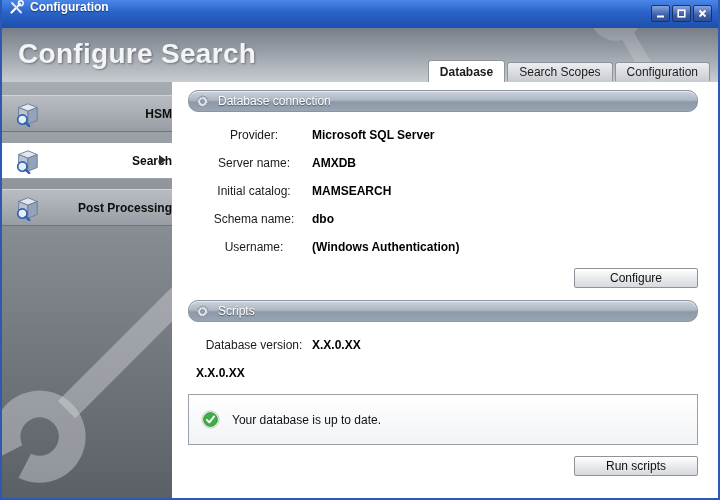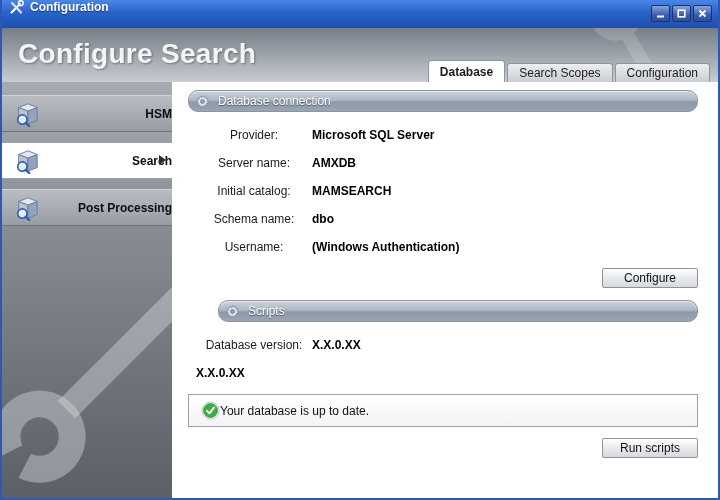--- a/index.html
+++ b/index.html
@@ -40,21 +40,21 @@
     position: absolute; top: 28px; left: 0; right: 0; height: 54px;
     background: linear-gradient(180deg, #787e87 0%, #9aa0a8 45%, #c9ccd1 100%);
     overflow: hidden;
   }
   .header h1 {
     position: absolute; left: 16px; top: 10px; z-index: 2;
     font-size: 28px; font-weight: bold; letter-spacing: .3px;
     color: #f3f4f6; text-shadow: 1px 1px 2px rgba(0,0,0,.35);
   }
   .header-watermark { position: absolute; right: 10px; top: -45px; z-index: 1; opacity: .18; transform: rotate(105deg); }
-  .tabs { position: absolute; right: 8px; bottom: 0; z-index: 3; display: flex; align-items: flex-end; }
+  .tabs { position: absolute; right: 8px; bottom: 0; z-index: 3; display: flex; align-items: center; }
   .tab {
     margin-left: 2px; padding: 0 11px; height: 19px; line-height: 19px;
     font-size: 12px; color: #1c1c1c; cursor: pointer;
     background: linear-gradient(180deg, #eceef0, #c9cdd2);
     border: 1px solid #8f949b; border-bottom: none;
     border-top-left-radius: 3px; border-top-right-radius: 3px;
   }
   .tab.active {
     height: 22px; line-height: 22px; font-weight: bold;
     background: #ffffff;
@@ -97,31 +97,31 @@
     box-shadow: inset 0 1px 0 rgba(255,255,255,.6);
     margin-bottom: 16px;
   }
   .bar-title { color: #fff; font-weight: normal; font-size: 12px; text-shadow: 0 1px 1px rgba(70,80,95,.9); }
   .field-row { display: flex; margin: 0 0 13px 8px; font-size: 12px; line-height: 15px; text-align: center; }
   .f-label { width: 116px; color: #1b1b1b; }
   .f-value { font-weight: bold; color: #000; }
   .btn-row { display: flex; justify-content: flex-end; margin-top: 12px; }
   .btn-row.run { margin-top: 11px; }
   .btn {
-    width: 96px; height: 20px; font-size: 12px; color: #111;
+    width: 124px; height: 20px; font-size: 12px; color: #111;
     font-family: "Liberation Sans", sans-serif;
     background: linear-gradient(180deg, #ffffff, #e6e8eb 55%, #d7dade);
     border: 1px solid #8e939a; border-radius: 2px; cursor: pointer;
   }
-  .scripts-bar { margin-top: 12px; margin-left: 30px; }
+  .scripts-bar { margin-top: 12px; }
   .status-box {
-    margin-top: 1px; height: 33px;
+    margin-top: 1px; height: 51px;
     border: 1px solid #9aa1a9;
     background: linear-gradient(180deg, #ffffff, #f1f3f5);
-    display: flex; align-items: center; gap: 0; padding: 0 12px;
+    display: flex; align-items: center; gap: 12px; padding: 0 12px;
     font-size: 12px; color: #111;
   }
   .icon { display: inline-flex; align-items: center; justify-content: center; }
 </style>
 </head>
 <body>
 
 <div class="window">
 
   <div class="titlebar">

